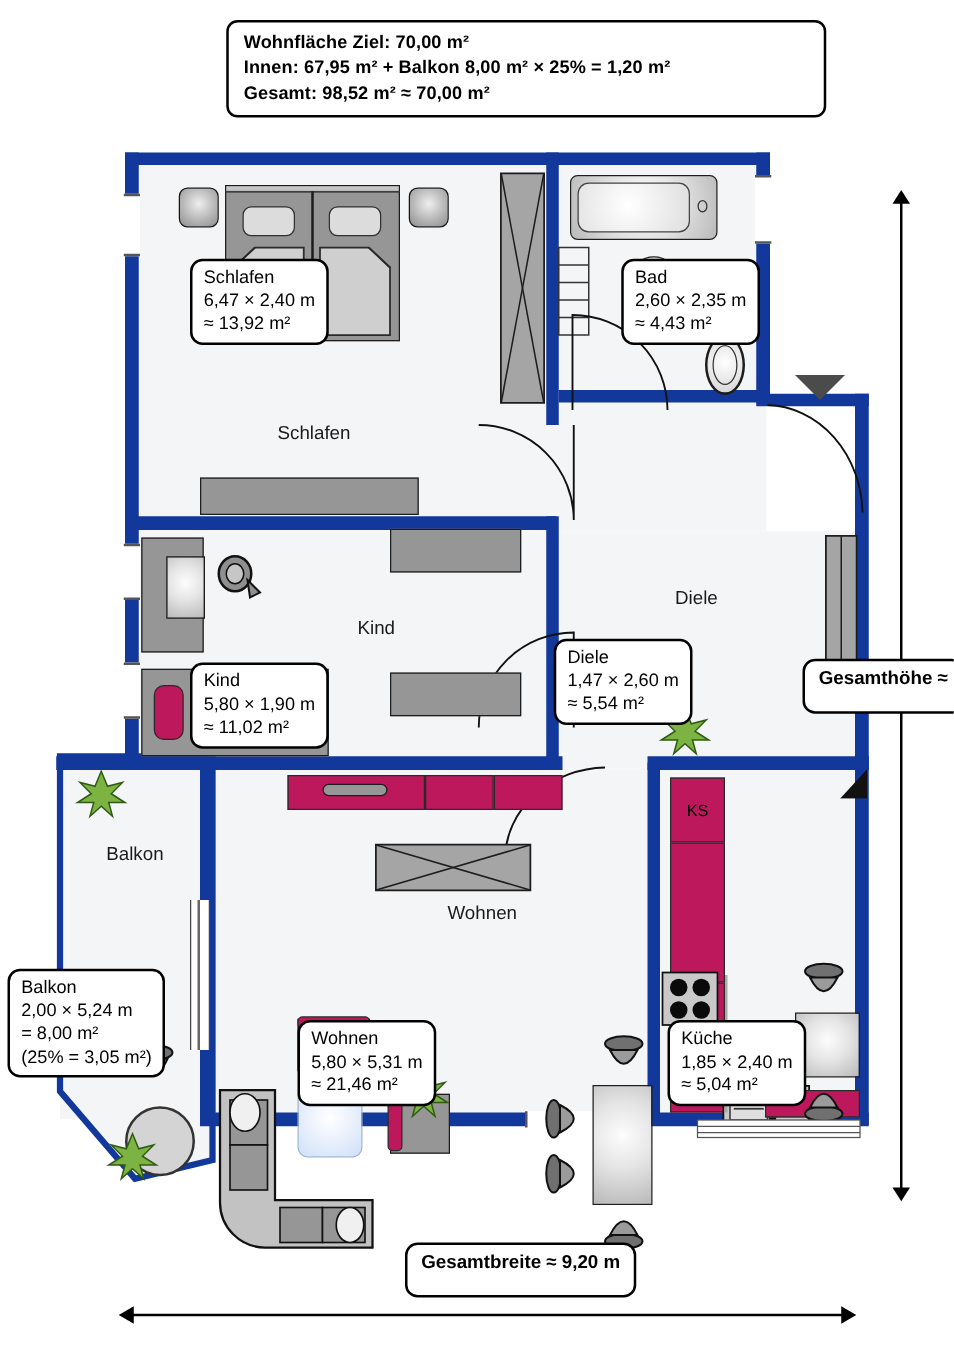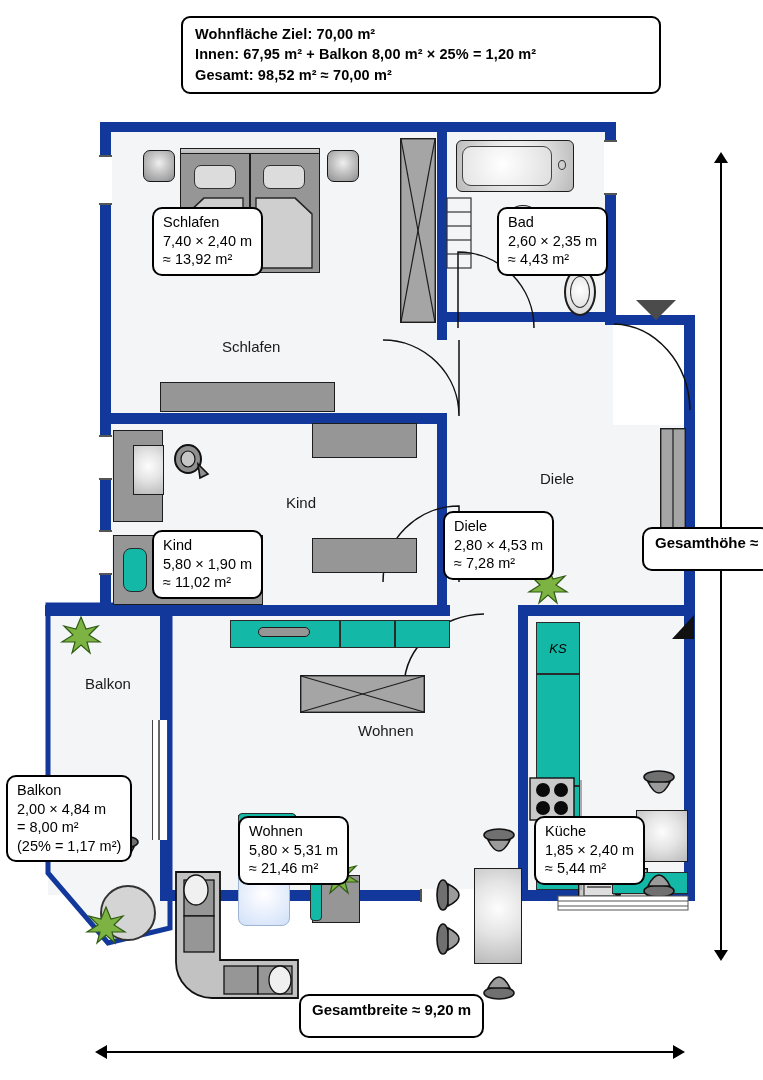--- a/index.html
+++ b/index.html
@@ -20,21 +20,21 @@
 
   
   .plan{left:0;top:110px;width:763px;height:860px;}
   .floorNB{background:#f4f5f7;}
 
   
   .wall{background:#13389b;}
 
   
   .f-dark{background:#969696;border:1px solid #1d1d1d;}
-  .f-light{background:#14b8a6;border:1px solid #2a2a2a;font-style:italic;}
+  .f-light{background:#be185d;border:1px solid #2a2a2a;}
   .f-pale{background:#dcdcdc;border:1px solid #303030;}
 
   
   .gloss{background:radial-gradient(circle at 50% 42%,#fdfdfd 0%,#e4e4e4 45%,#b9b9b9 100%);
          border:1px solid #1d1d1d;}
   .gloss-dark{background:radial-gradient(circle at 50% 40%,#efefef 0%,#c6c6c6 40%,#8d8d8d 100%);
          border:1px solid #161616;}
   .gloss-blue{background:radial-gradient(circle at 50% 45%,#ffffff 0%,#eef3fd 38%,#cfe0f8 100%);
          border:1px solid #9fb4d4;}
 
@@ -337,64 +337,64 @@
         <path d="M21 2 L26 14 L38 11 L29 20 L40 27 L27 27 L30 38 L21 30 L12 38 L15 27 L2 27 L13 20 L4 11 L16 14 Z"></path>
       </g>
     </svg>
 
     <div class="abs entry-marker" style="left:636px;top:190px;"></div>
 
   </div>
 
   <div class="abs callout" style="left:152px;top:207px;">
     <div>Schlafen</div>
-    <div>7,40 × 2,40 m</div>
+    <div>6,47 × 2,40 m</div>
     <div>≈ 13,92 m²</div>
   </div>
 
   <div class="abs callout" style="left:497px;top:207px;">
     <div>Bad</div>
     <div>2,60 × 2,35 m</div>
     <div>≈ 4,43 m²</div>
   </div>
 
   <div class="abs callout" style="left:152px;top:530px;">
     <div>Kind</div>
     <div>5,80 × 1,90 m</div>
     <div>≈ 11,02 m²</div>
   </div>
 
   <div class="abs callout" style="left:443px;top:511px;">
     <div>Diele</div>
-    <div>2,80 × 4,53 m</div>
-    <div>≈ 7,28 m²</div>
+    <div>1,47 × 2,60 m</div>
+    <div>≈ 5,54 m²</div>
   </div>
 
   <div class="abs callout" style="left:238px;top:816px;">
     <div>Wohnen</div>
     <div>5,80 × 5,31 m</div>
     <div>≈ 21,46 m²</div>
   </div>
 
   <div class="abs callout" style="left:534px;top:816px;">
     <div>Küche</div>
     <div>1,85 × 2,40 m</div>
-    <div>≈ 5,44 m²</div>
+    <div>≈ 5,04 m²</div>
   </div>
 
   <div class="abs callout" style="left:6px;top:775px;">
     <div>Balkon</div>
-    <div>2,00 × 4,84 m</div>
+    <div>2,00 × 5,24 m</div>
     <div>= 8,00 m²</div>
-    <div>(25% = 1,17 m²)</div>
+    <div>(25% = 3,05 m²)</div>
   </div>
 
   <div class="abs arrow-up" style="left:714px;top:152px;"></div>
   <div class="abs dimline-v" style="left:720px;top:158px;height:795px;"></div>
   <div class="abs arrow-down" style="left:714px;top:950px;"></div>
   <div class="abs callout bold" style="left:620px;top:527px;">Gesamthöhe ≈</div>
 
   <div class="abs arrow-left" style="left:95px;top:1045px;"></div>
   <div class="abs dimline-h" style="left:105px;top:1051px;width:570px;"></div>
   <div class="abs arrow-right" style="left:673px;top:1045px;"></div>
-  <div class="abs callout bold" style="left:277px;top:994px;">Gesamtbreite ≈ 9,20 m</div>
+  <div class="abs callout bold" style="left:302px;top:994px;">Gesamtbreite ≈ 9,20 m</div>
 
 </div>
 
 </body></html>

